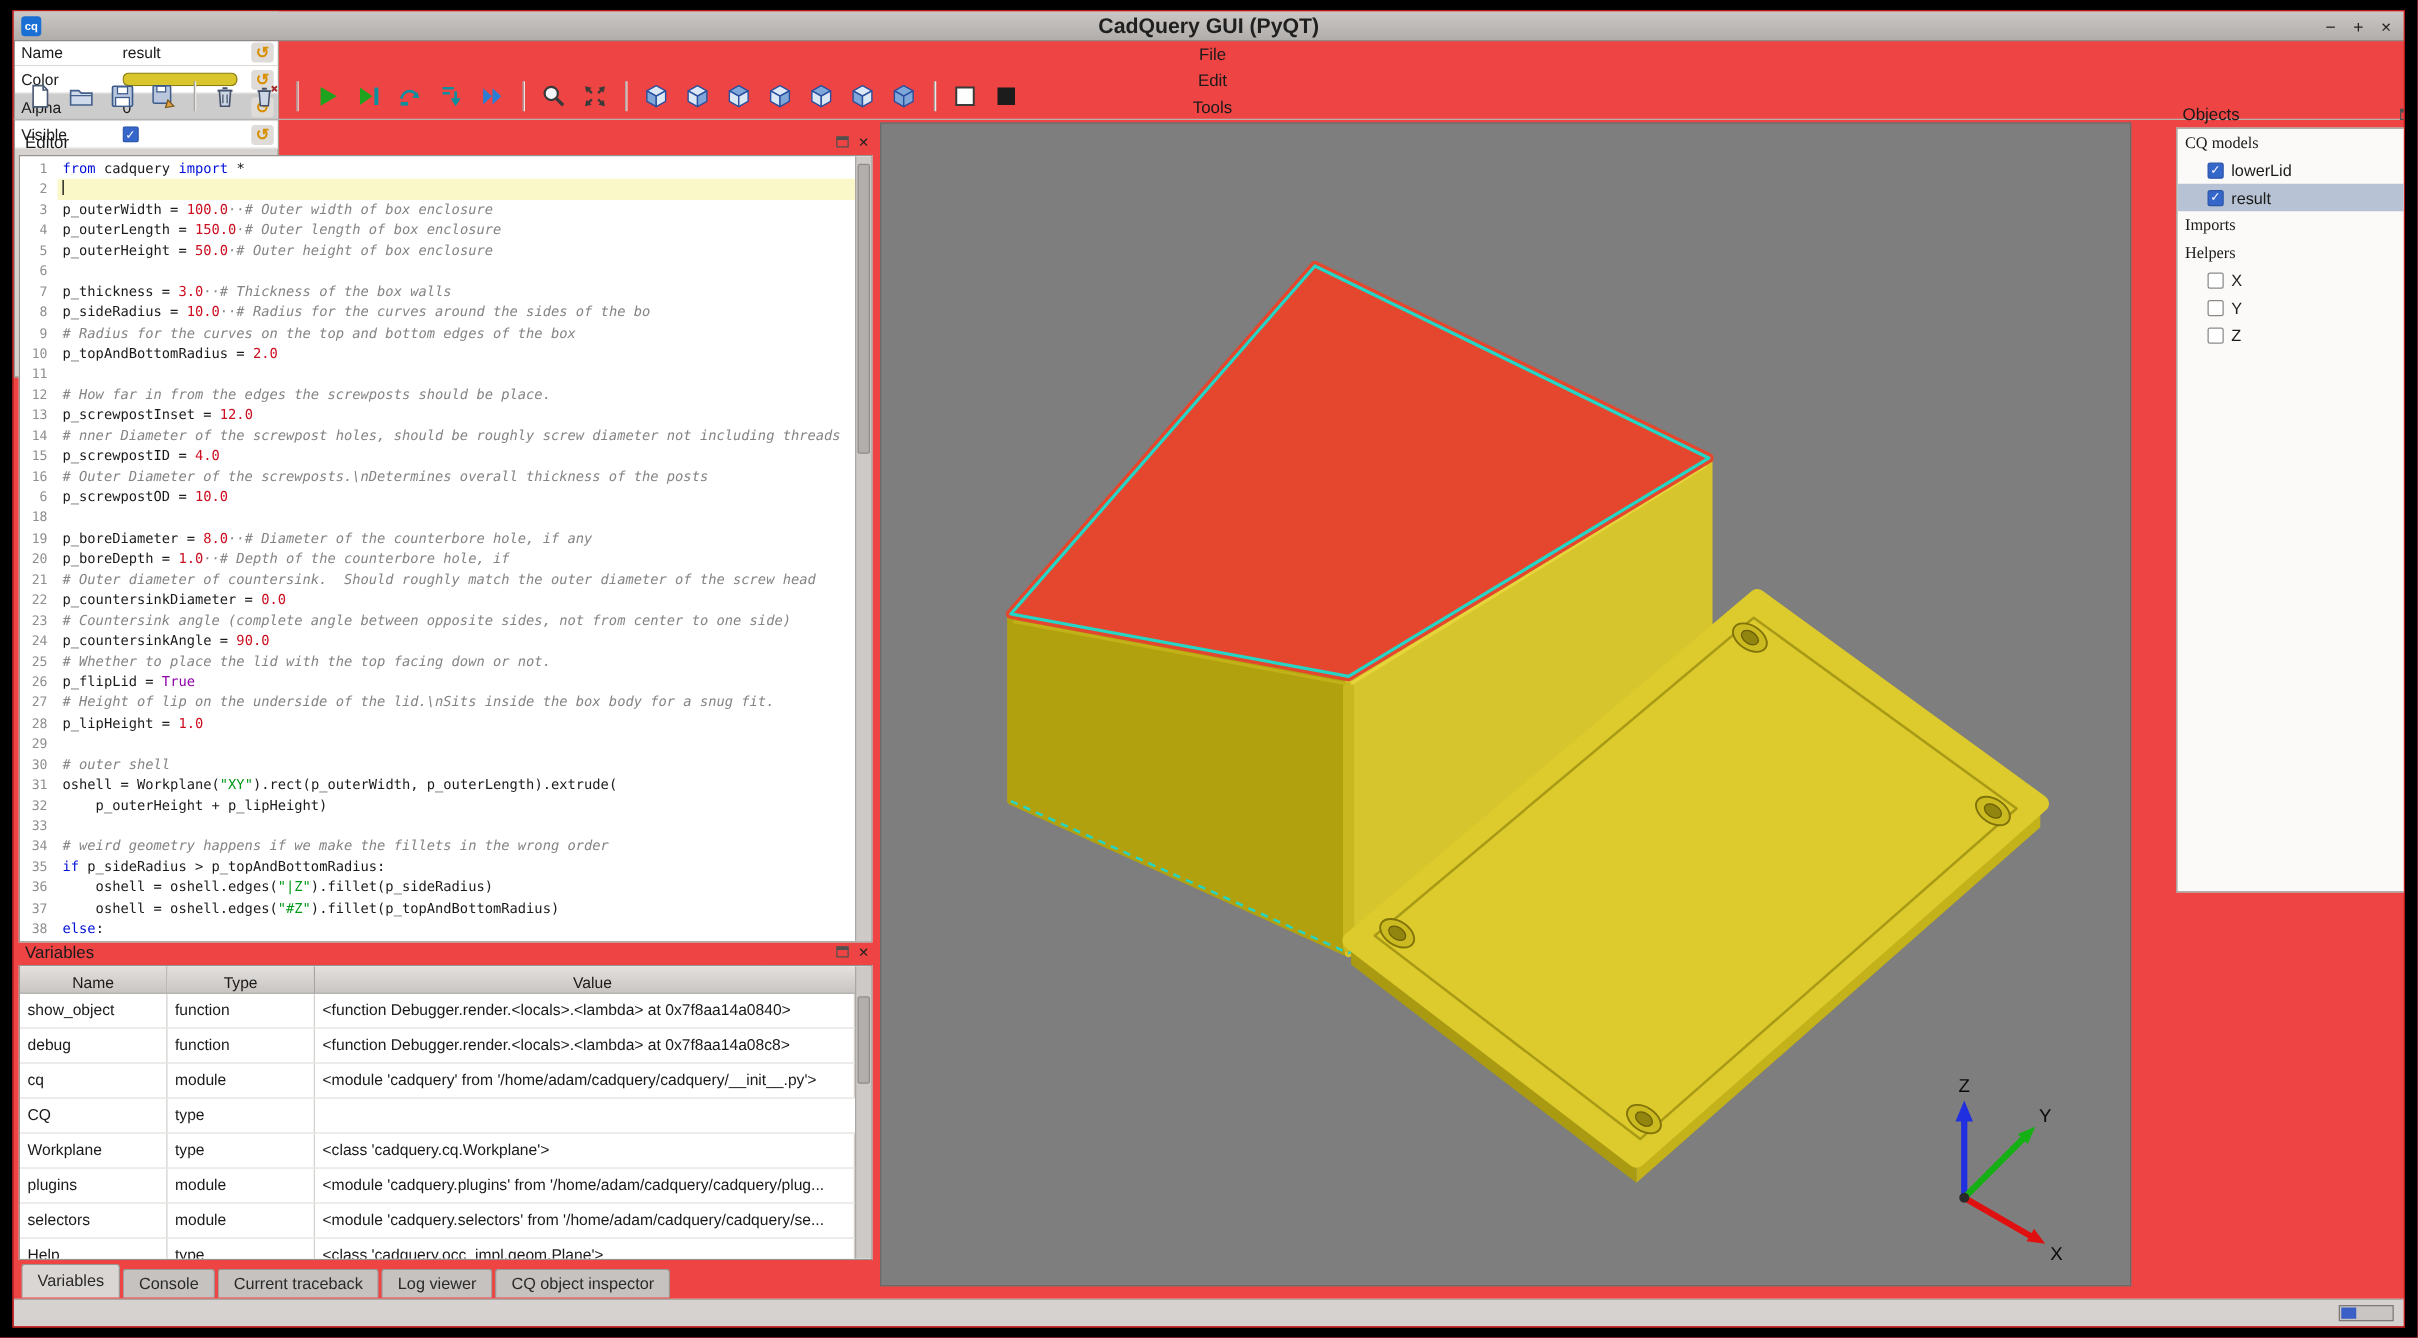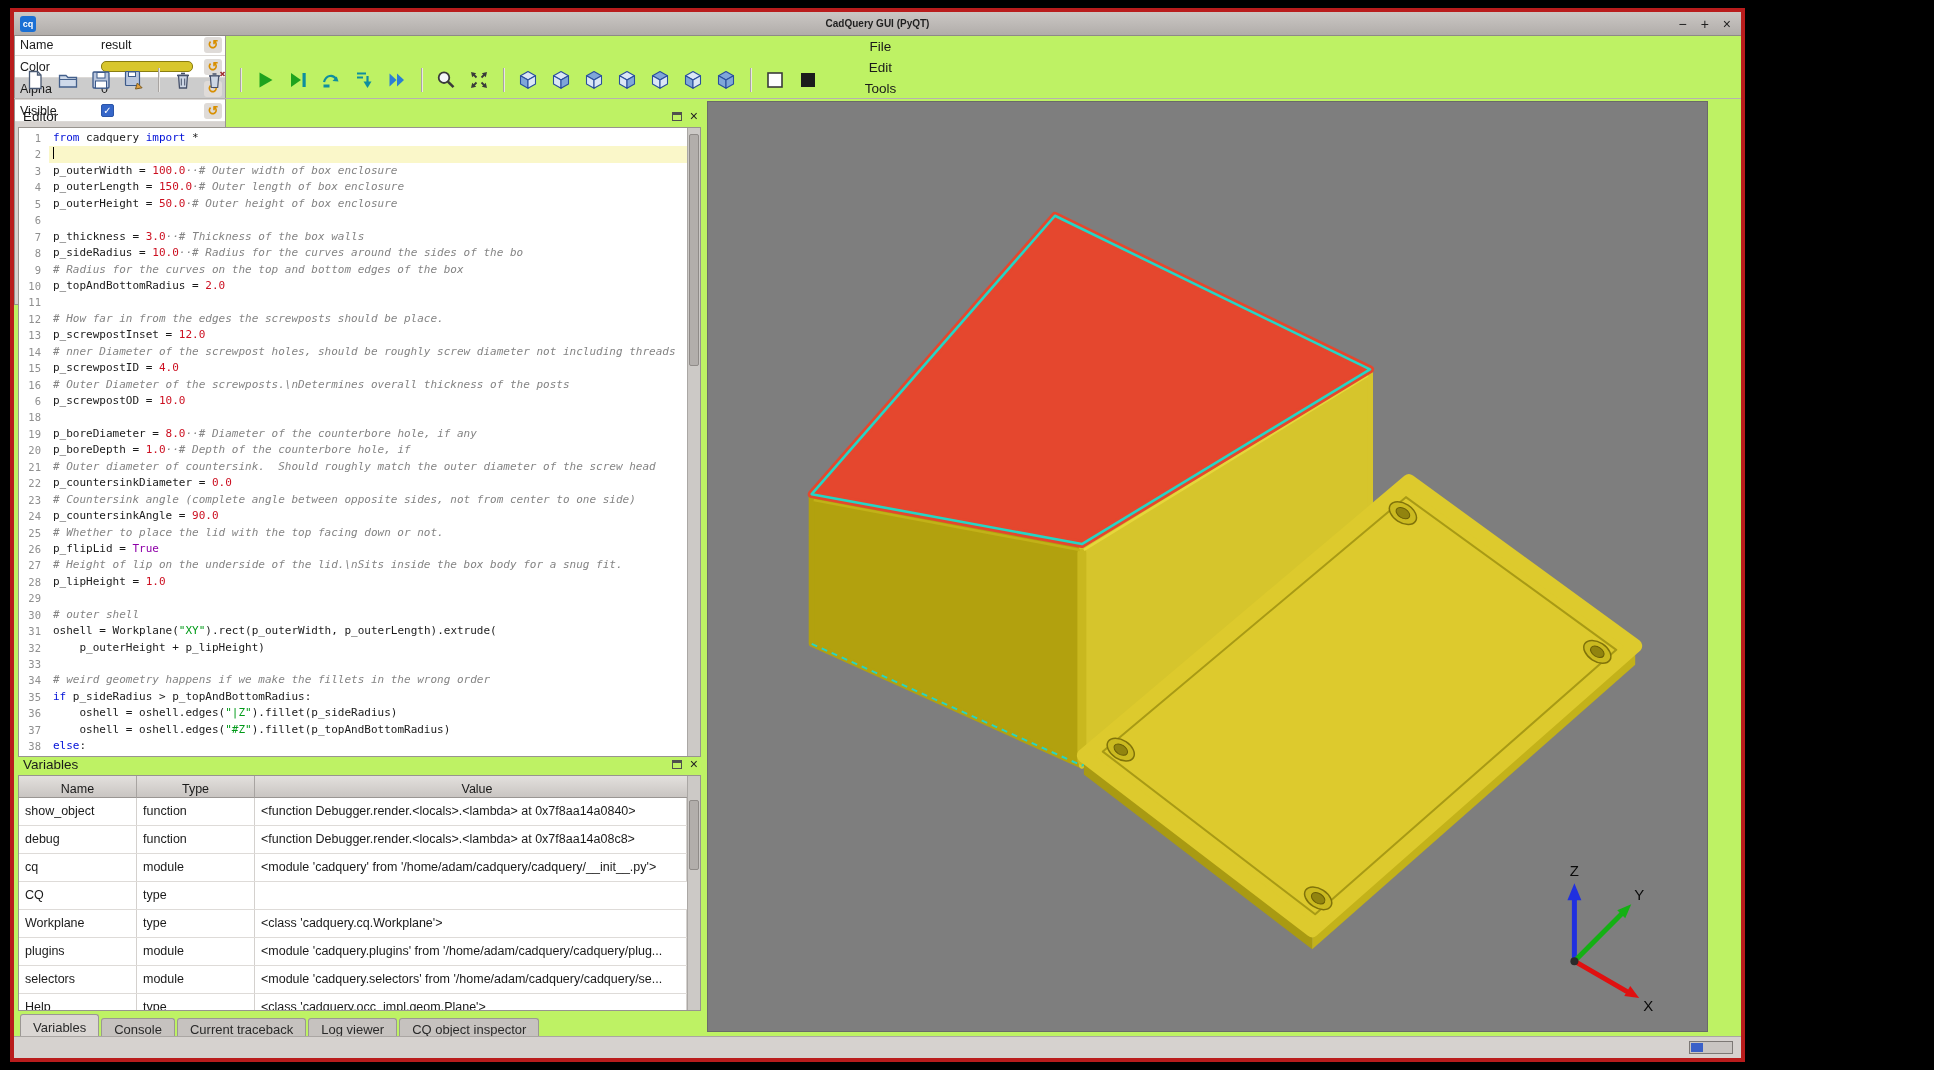--- a/index.html
+++ b/index.html
@@ -1,23 +1,23 @@
 <!DOCTYPE html>
 <html style="--kw: #0010d8; --num: #cc0f20; --str: #009a18; --com: #848484; --lit: #8e00a8; --curline: #faf7c9; --sel: #b7c3d4; --accent: #3566c9; --logo: #1a6fd4; --vp-bg: #7e7e7e; --lid: #e5472e; --body-light: #d6c52c; --body-dark: #b2a10e; --lowerlid: #ddca2d; --hl: #25d5c5; --ax-x: #e01010; --ax-y: #14b014; --ax-z: #2030e0;"><head>
 <meta charset="utf-8">
 <style>
   html,body{margin:0;padding:0;}
   body{width:1934px;height:1070px;background:#000;position:relative;font-family:"Liberation Sans",sans-serif;color:#1a1a1a;}
   *{box-sizing:border-box;}
-  #window{position:absolute;left:10px;top:8px;width:1735px;height:1054px;background:#bef264;border:4px solid #b91c1c;overflow:hidden;}
+  #window{position:absolute;left:10px;top:8px;width:1914px;height:1054px;background:#ef4444;border:1px solid #b91c1c;overflow:hidden;}
 
   
   #titlebar{position:absolute;left:0;top:0;right:0;height:24px;background:linear-gradient(#cbc7c4,#b1adaa);border-bottom:1px solid #8e8a87;display:flex;align-items:center;}
   .tb-logo{width:16px;height:16px;margin-left:6px;border-radius:3px;background:var(--logo,#1a6fd4);color:#fff;font-size:9px;font-weight:bold;display:flex;align-items:center;justify-content:center;}
-  .tb-title{position:absolute;left:0;right:0;text-align:center;font-size:10px;font-weight:bold;color:#1f1f1f;}
+  .tb-title{position:absolute;left:0;right:0;text-align:center;font-size:17px;font-weight:bold;color:#1f1f1f;}
   .tb-controls{margin-left:auto;display:flex;gap:14px;padding-right:10px;z-index:2;}
   .tb-controls span{font-size:14px;color:#1f1f1f;line-height:24px;cursor:default;}
 
   
   #menubar{position:absolute;left:0;top:24px;right:0;height:26px;display:flex;align-items:center;padding-left:6px;flex-direction:column;}
   .menu-item{padding:3px 10px;font-size:13.5px;}
   #toolbar{position:absolute;left:0;top:50px;right:0;height:37px;border-bottom:1px solid #b6b2af;display:flex;align-items:center;padding-left:6px;gap:3px;}
   .tool-btn{width:30px;height:30px;display:flex;align-items:center;justify-content:center;border-radius:3px;}
   .ticon{display:flex;}
   .ticon svg{display:block;}

